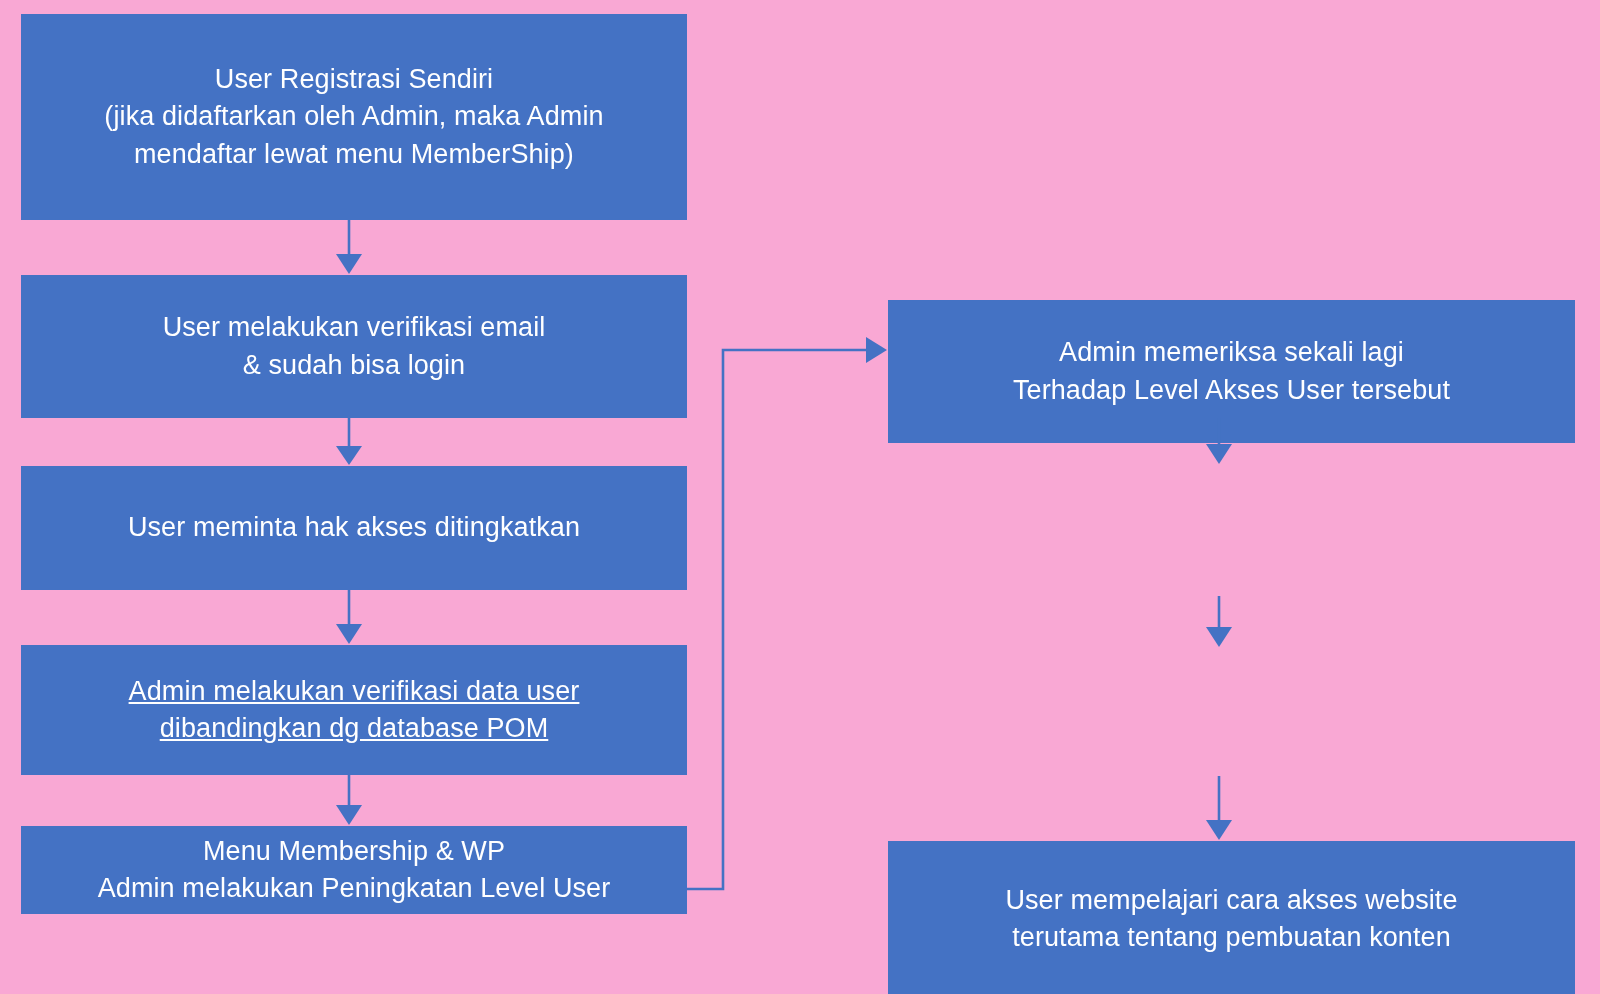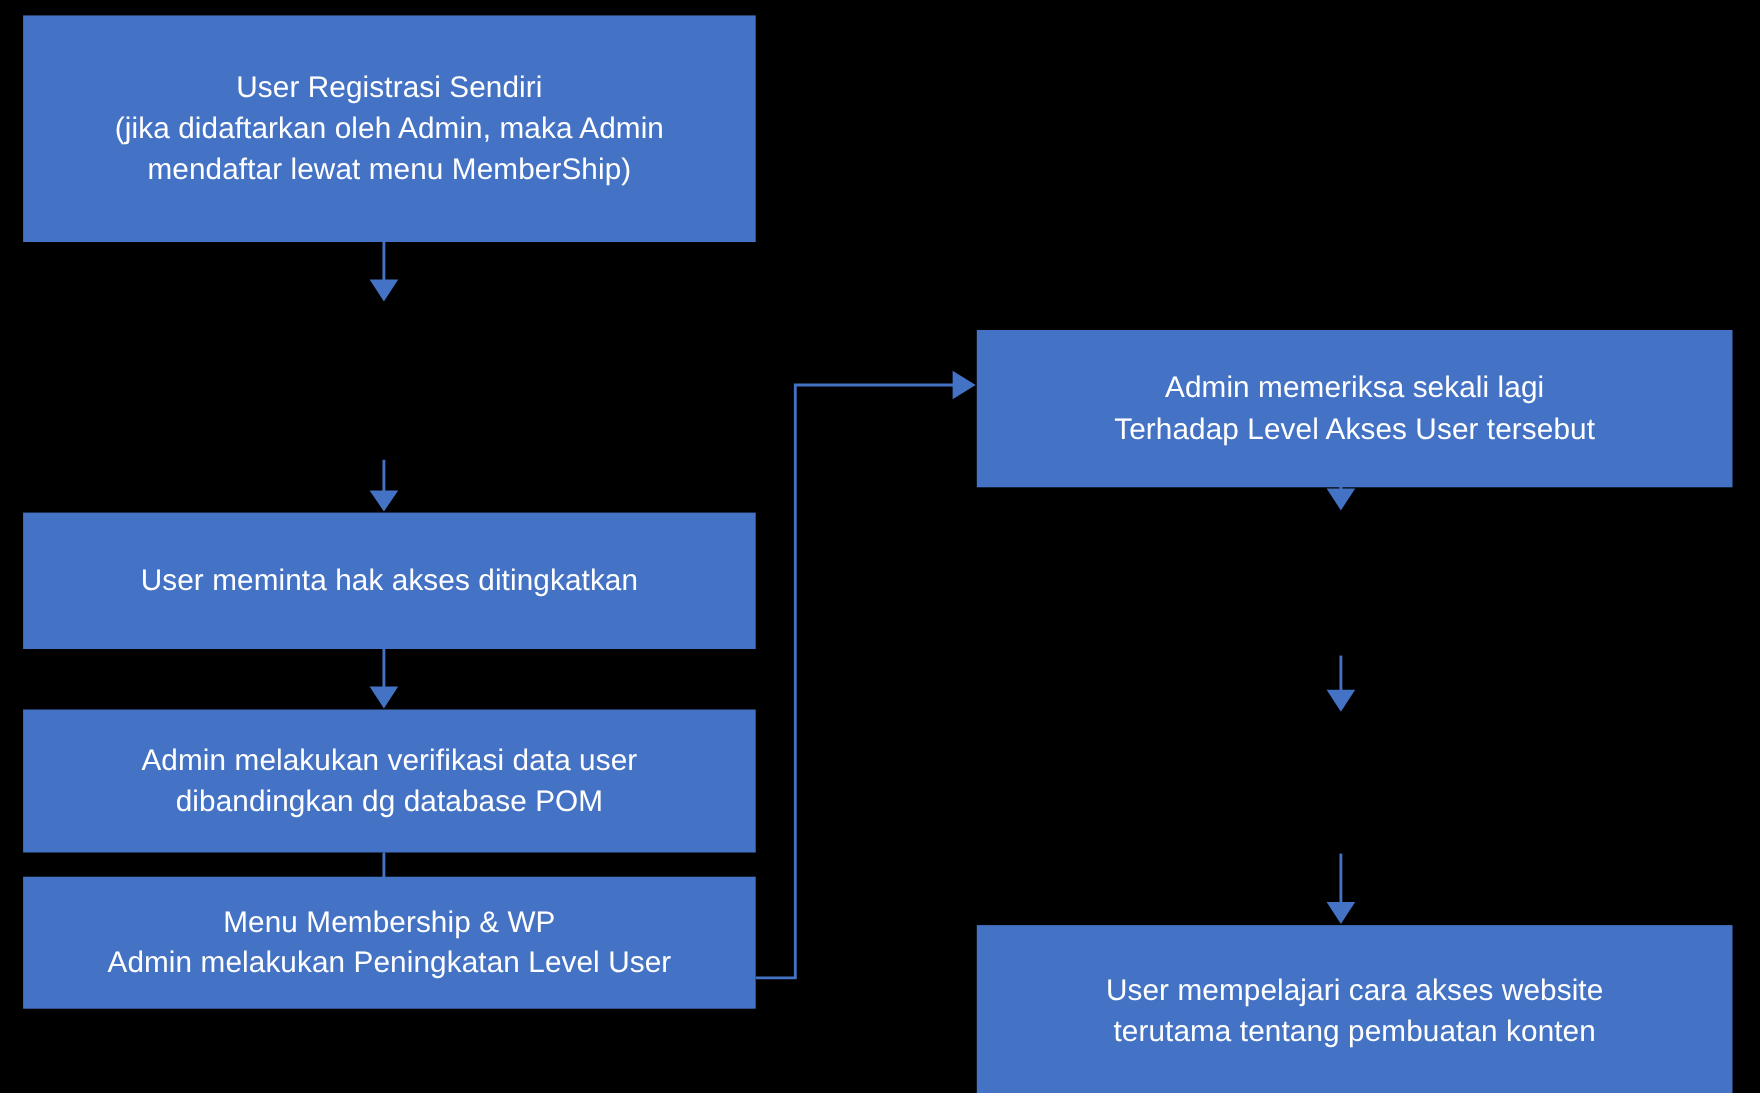--- a/index.html
+++ b/index.html
@@ -10,21 +10,21 @@
   body {
     width: 1600px;
     height: 994px;
     font-family: "Liberation Sans", sans-serif;
     overflow: hidden;
   }
   #canvas {
     position: relative;
     width: 1600px;
     height: 994px;
-    background: #000000;
+    background: #f9a8d4;
   }
   .node {
     position: absolute;
     background: #4472C4;
     color: #ffffff;
     display: flex;
     align-items: center;
     justify-content: center;
     text-align: center;
     font-size: 27px;
@@ -54,27 +54,29 @@
 </style>
 </head>
 <body>
 
 <div id="canvas">
 
   <div class="node" style="left:21px; top:14px; width:666px; height:206px;">User Registrasi Sendiri
 (jika didaftarkan oleh Admin, maka Admin
 mendaftar lewat menu MemberShip)</div>
 
+  <div class="node" style="left:21px; top:275px; width:666px; height:143px;">User melakukan verifikasi email
+&amp; sudah bisa login</div>
 
   <div class="node" style="left:21px; top:466px; width:666px; height:124px;">User meminta hak akses ditingkatkan</div>
 
-  <div class="node" style="left:21px; top:645px; width:666px; height:130px;">Admin melakukan verifikasi data user
+  <div class="node" style="left:21px; top:645px; width:666px; height:130px;text-decoration:underline;">Admin melakukan verifikasi data user
 dibandingkan dg database POM</div>
 
-  <div class="node" style="left:21px; top:797px; width:666px; height:120px;">Menu Membership &amp; WP
+  <div class="node" style="left:21px; top:826px; width:666px; height:88px;">Menu Membership &amp; WP
 Admin melakukan Peningkatan Level User</div>
 
   <div class="node" style="left:888px; top:275px; width:687px; height:143px;margin-top:25px;">Admin memeriksa sekali lagi
 Terhadap Level Akses User tersebut</div>
 
 
 
   <div class="node" style="left:888px; top:841px; width:687px; height:156px;">User mempelajari cara akses website
 terutama tentang pembuatan konten</div>
 

